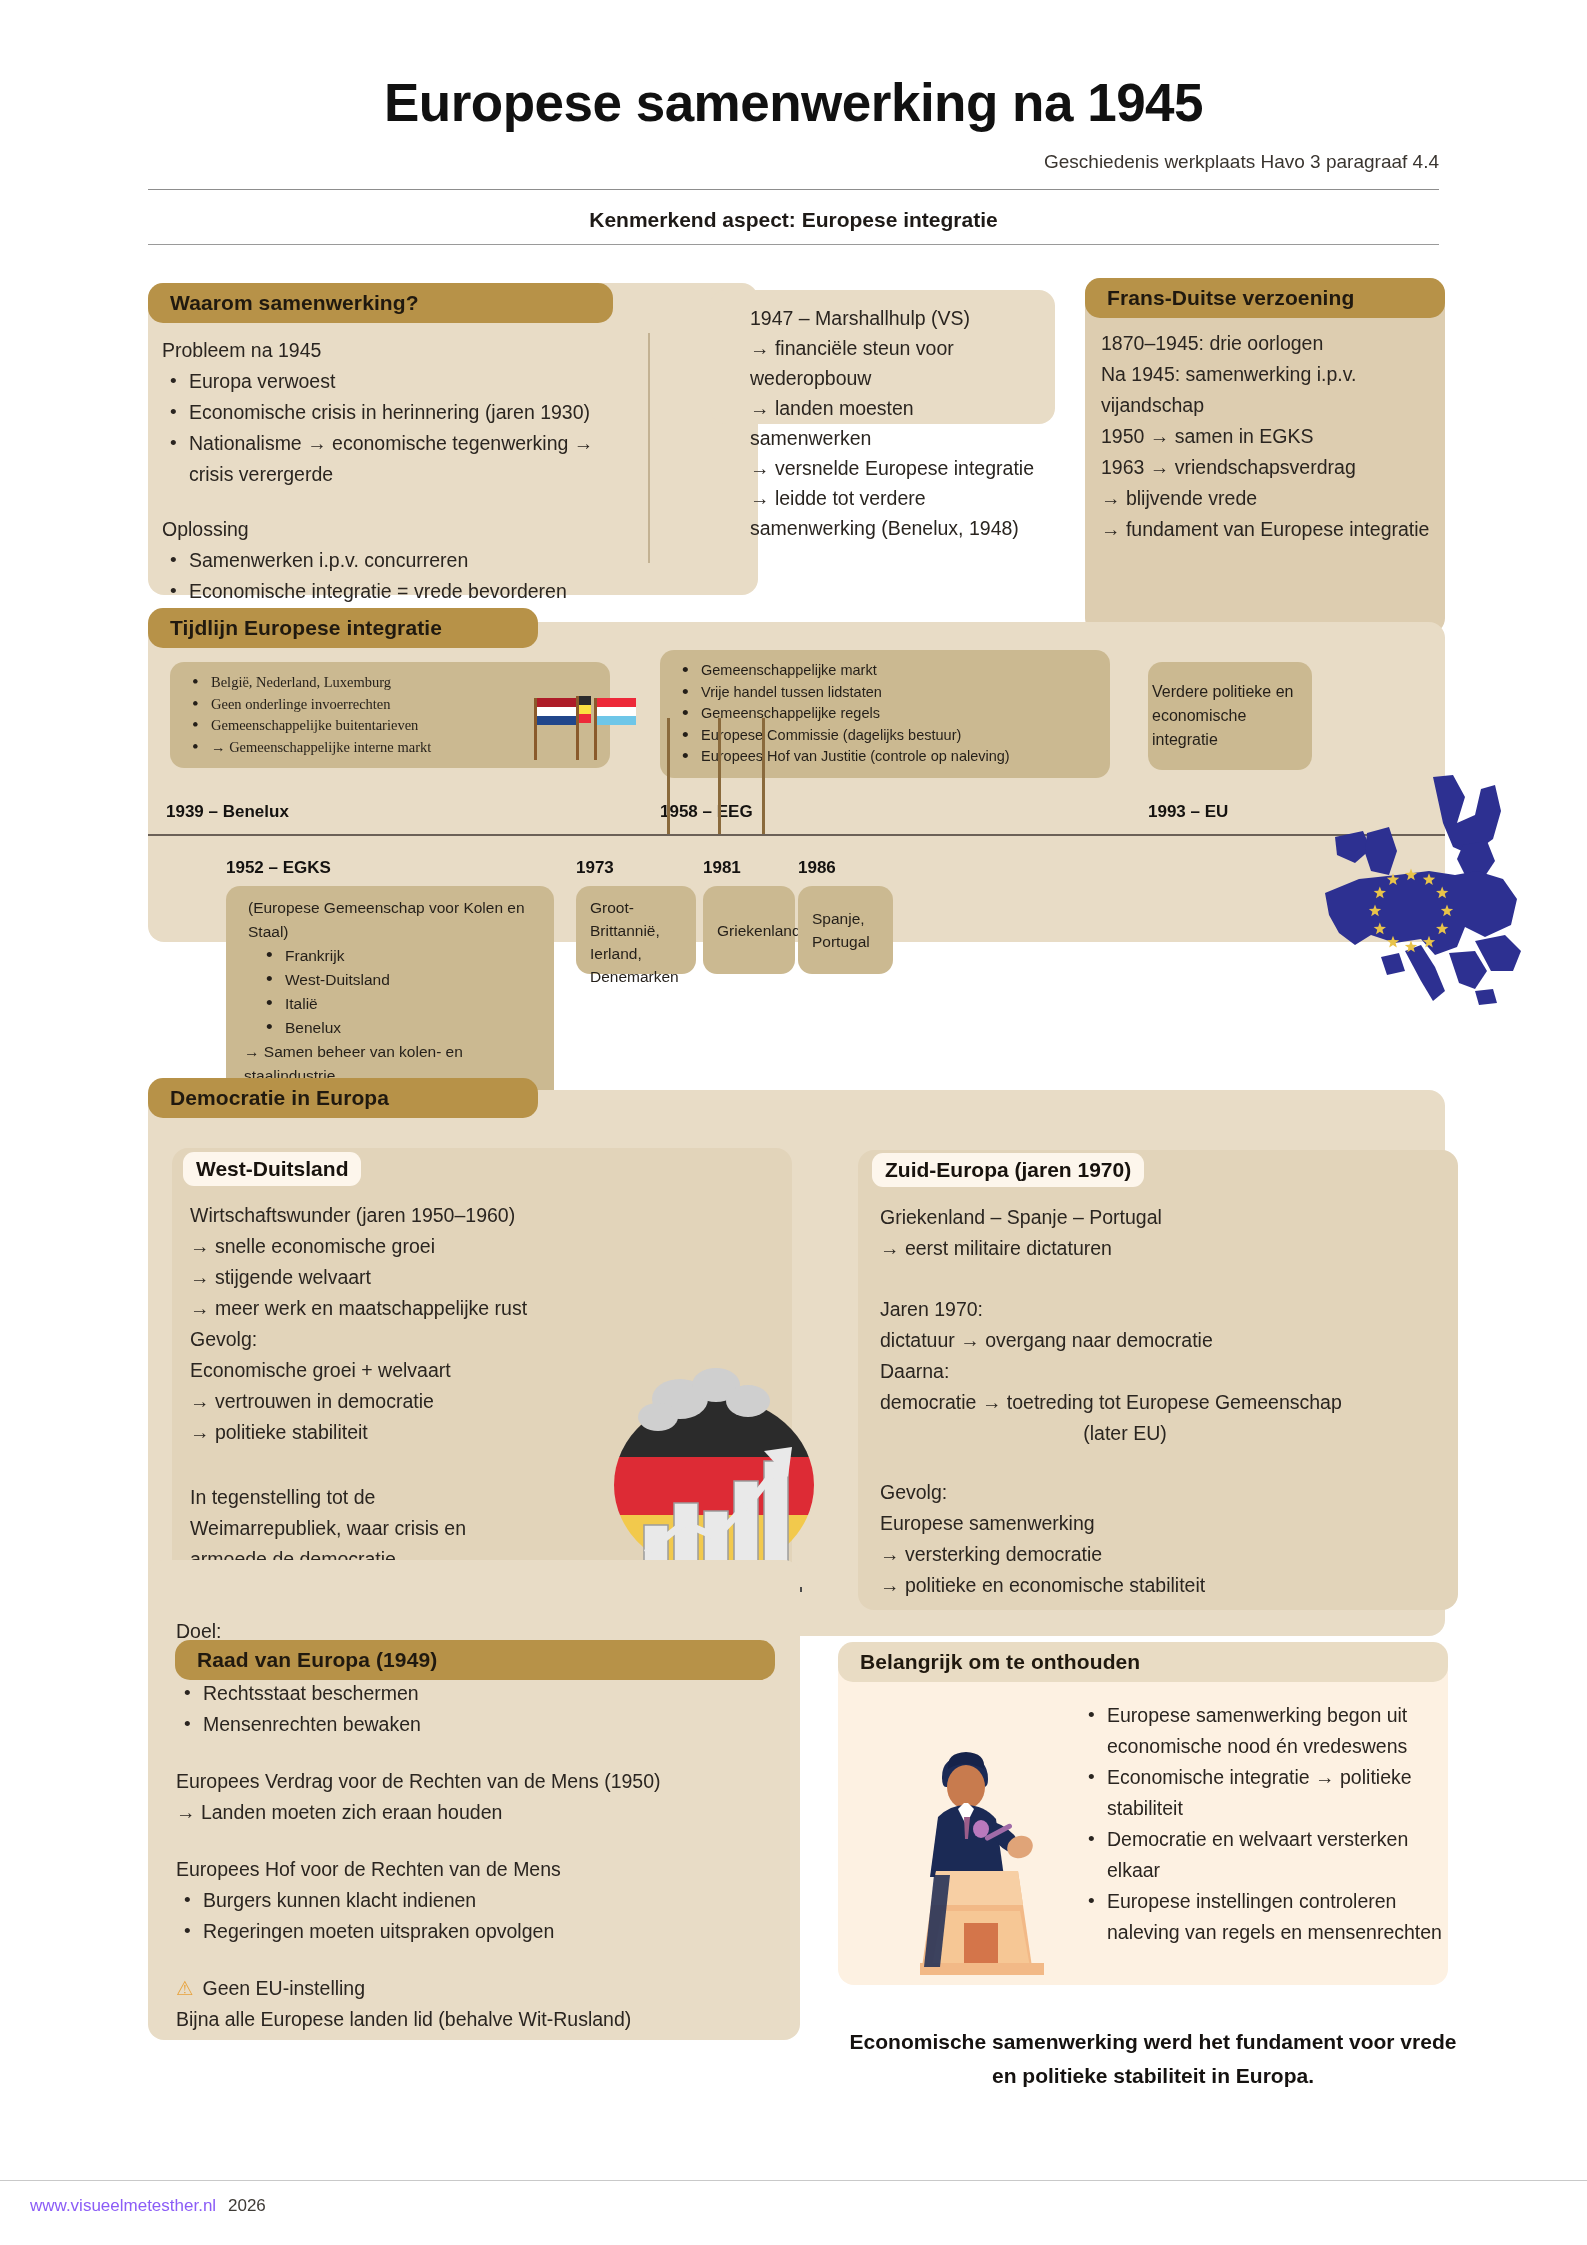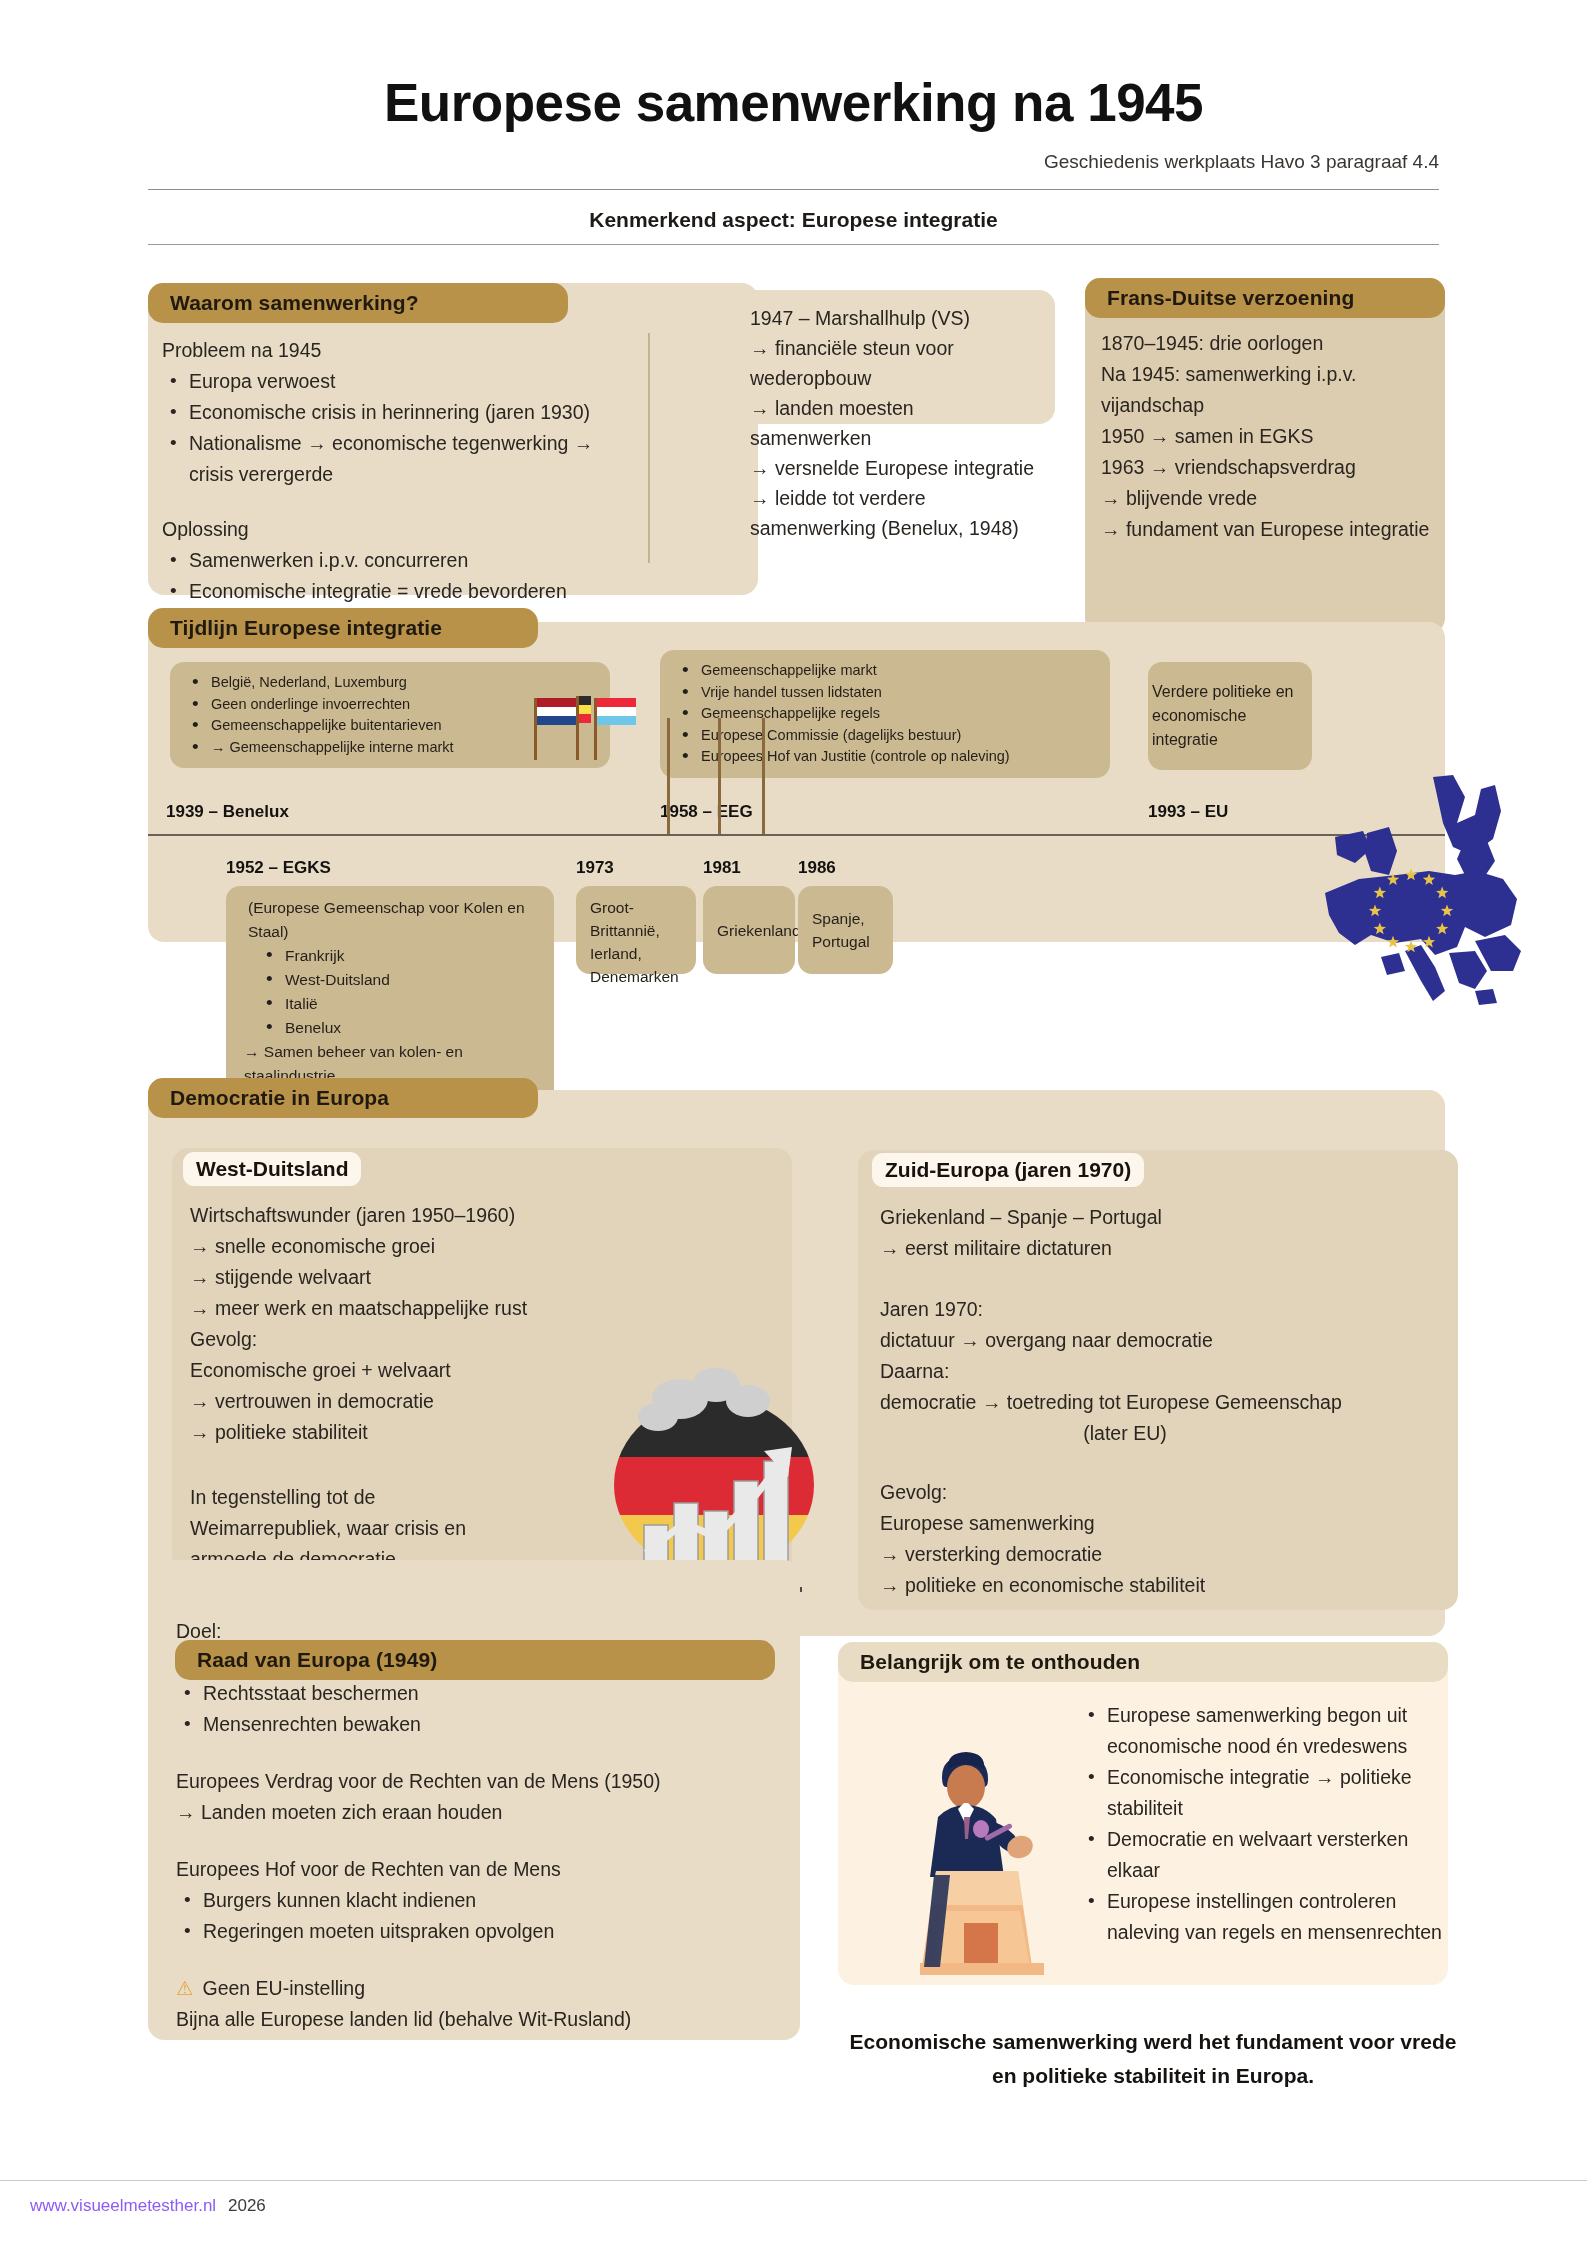--- a/index.html
+++ b/index.html
@@ -78,21 +78,21 @@
   ul.bl > li { position: relative; padding-left: 27px; }
   ul.bl > li::before {
     content: "•";
     position: absolute; left: 8px; top: -1px;
     font-size: 19px;
   }
   .vdiv { position: absolute; width: 1.5px; background: #c3b293; }
 
   
   #p-waarom { left: 148px; top: 283px; width: 610px; height: 312px; }
-  #t-waarom { left: 148px; top: 283px; width: 420px; height: 40px; }
+  #t-waarom { left: 148px; top: 283px; width: 465px; height: 40px; }
   #waarom-body { position: absolute; left: 14px; top: 52px; width: 470px; }
   #p-marshall { left: 710px; top: 290px; width: 345px; height: 134px; }
   #marshall-text { position: absolute; left: 750px; top: 303px; width: 290px; font-size: 19.5px; line-height: 30px; color: #2a2520; }
   #p-frans { left: 1085px; top: 278px; width: 360px; height: 356px; }
   #t-frans { left: 1085px; top: 278px; width: 360px; height: 40px; }
   #frans-body { position: absolute; left: 16px; top: 50px; width: 335px; }
 
   
   #p-tijd { left: 148px; top: 622px; width: 1297px; height: 320px; }
   #t-tijd { left: 148px; top: 608px; width: 390px; height: 40px; }
@@ -192,21 +192,21 @@
       <div>1950 → samen in EGKS</div>
       <div>1963 → vriendschapsverdrag</div>
       <div>→ blijvende vrede</div>
       <div>→ fundament van Europese integratie</div>
     </div>
   </div>
   <div class="tab" id="t-frans">Frans-Duitse verzoening</div>
 
   <div class="panel" id="p-tijd">
 
-    <div class="mini-card" style="left:22px; top:40px; width:440px;">
+    <div class="mini-card" style="left:22px; top:40px; width:440px;font-family:Liberation Serif, serif;">
       <ul class="bl" style="font-size:14.5px;">
         <li>België, Nederland, Luxemburg</li>
         <li>Geen onderlinge invoerrechten</li>
         <li>Gemeenschappelijke buitentarieven</li>
         <li>→ Gemeenschappelijke interne markt</li>
       </ul>
     </div>
 
     <div class="mini-card" style="left:512px; top:28px; width:450px;">
       <ul class="bl" style="font-size:14.5px;">

